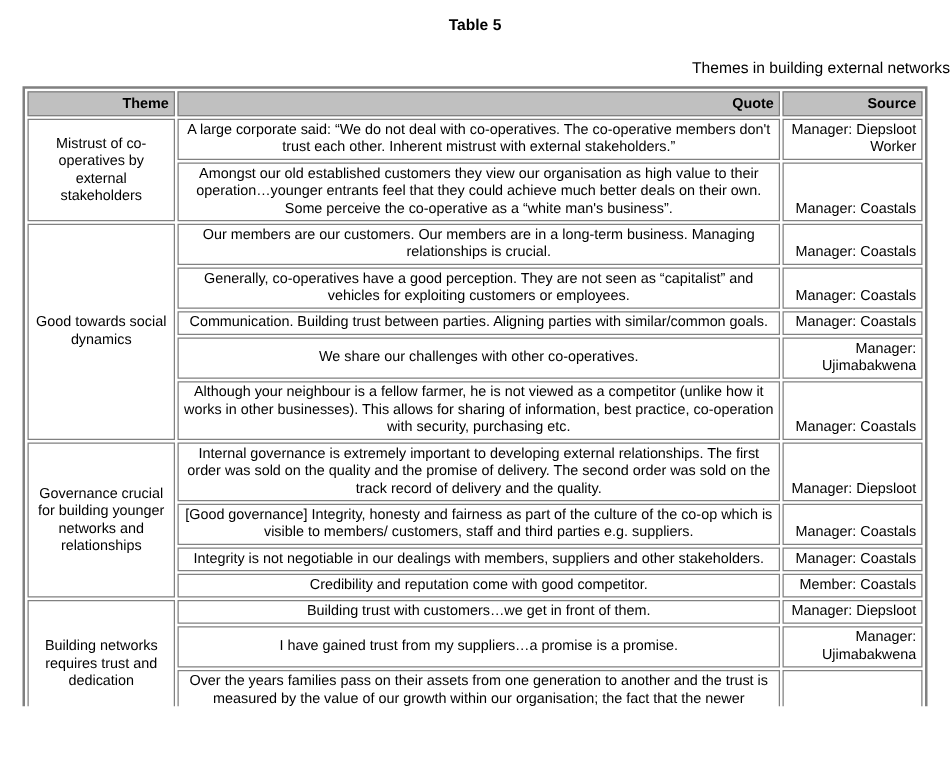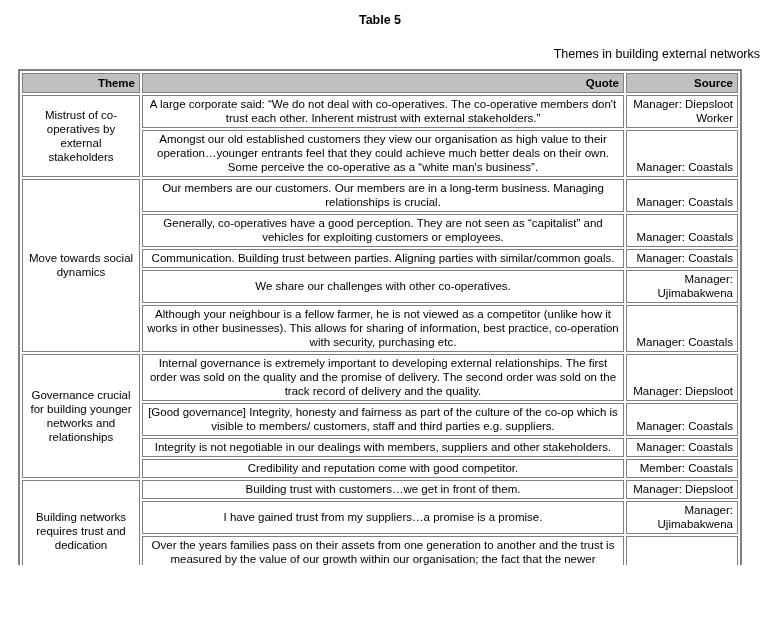--- a/index.html
+++ b/index.html
@@ -82,21 +82,21 @@
         <tr>
           <td class="theme" rowspan="2">Mistrust of co-operatives by external stakeholders</td>
           <td class="quote">A large corporate said: “We do not deal with co-operatives. The co-operative members don't trust each other. Inherent mistrust with external stakeholders.”</td>
           <td class="source">Manager: Diepsloot Worker</td>
         </tr>
         <tr>
           <td class="quote">Amongst our old established customers they view our organisation as high value to their operation…younger entrants feel that they could achieve much better deals on their own. Some perceive the co-operative as a “white man's business”.</td>
           <td class="source">Manager: Coastals</td>
         </tr>
         <tr>
-          <td class="theme" rowspan="5">Move towards social dynamics</td>
+          <td class="theme" rowspan="5">Good towards social dynamics</td>
           <td class="quote">Our members are our customers. Our members are in a long-term business. Managing relationships is crucial.</td>
           <td class="source">Manager: Coastals</td>
         </tr>
         <tr>
           <td class="quote">Generally, co-operatives have a good perception. They are not seen as “capitalist” and vehicles for exploiting customers or employees.</td>
           <td class="source">Manager: Coastals</td>
         </tr>
         <tr>
           <td class="quote">Communication. Building trust between parties. Aligning parties with similar/common goals.</td>
           <td class="source">Manager: Coastals</td>

